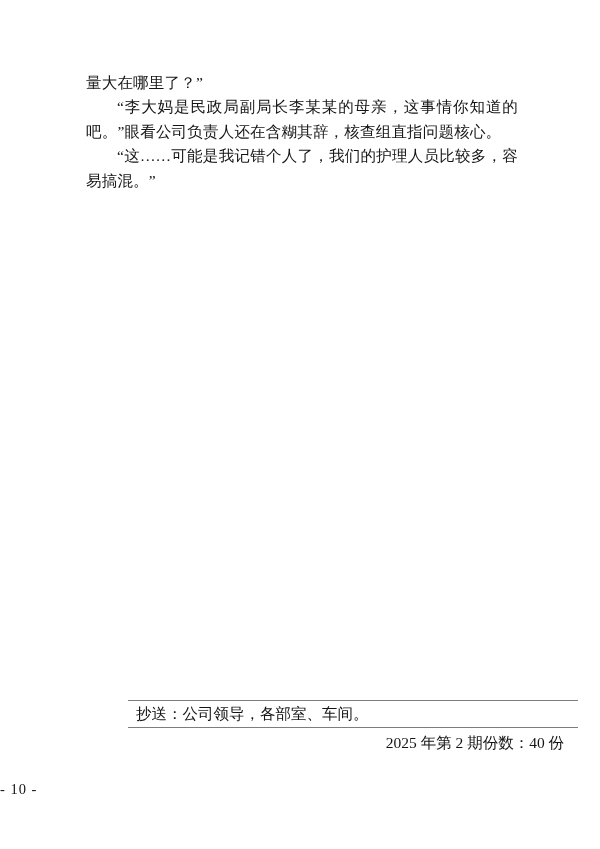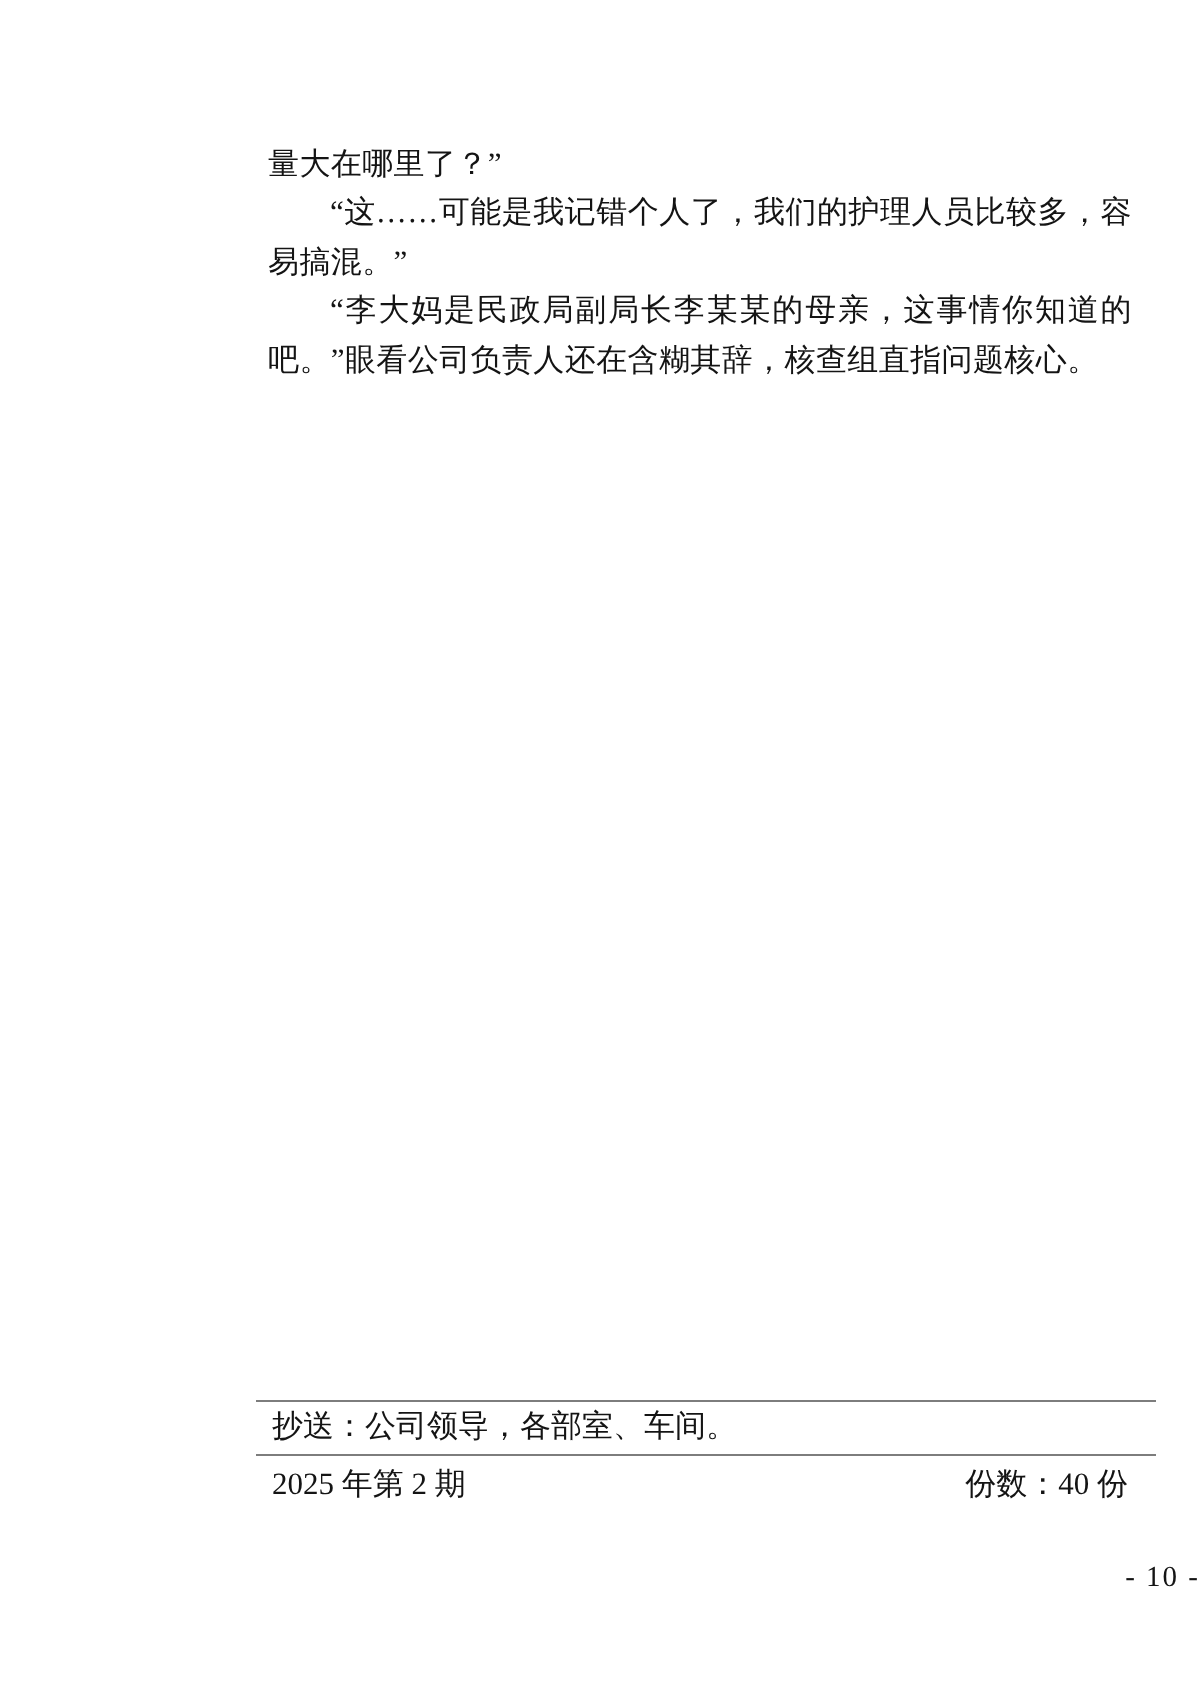--- a/index.html
+++ b/index.html
@@ -22,21 +22,20 @@
   }
   .body-text {
     position: absolute;
     left: 86px;
     top: 71px;
     width: 432px;
     font-size: 15.5px;
     line-height: 24.4px;
     text-align: justify;
     letter-spacing: 0.2px;
-    margin-left: 48px;
   }
   .para {
     margin: 0;
     text-indent: 2em;
   }
   .para.no-indent {
     text-indent: 0;
   }
   .footer {
     position: absolute;
@@ -51,43 +50,43 @@
     border-top: 1.5px solid #7d7d7d;
     margin: 0;
     width: 100%;
   }
   .cc-row {
     padding: 4px 0 4px 8px;
     line-height: 18px;
   }
   .issue-row {
     display: flex;
-    justify-content: space-between;
+    justify-content: flex-end;
     padding: 6px 14px 0 8px;
     line-height: 18px;
   }
   .page-number {
     position: absolute;
     top: 781px;
     left: 0;
     width: 600px;
-    text-align: right;
+    text-align: left;
     font-size: 14.5px;
     letter-spacing: 1px;
   }
 </style>
 </head>
 <body>
 
 <div class="page">
 
   <div class="body-text">
     <p class="para no-indent">量大在哪里了？”</p>
+    <p class="para">“李大妈是民政局副局长李某某的母亲，这事情你知道的吧。”眼看公司负责人还在含糊其辞，核查组直指问题核心。</p>
     <p class="para">“这……可能是我记错个人了，我们的护理人员比较多，容易搞混。”</p>
-    <p class="para">“李大妈是民政局副局长李某某的母亲，这事情你知道的吧。”眼看公司负责人还在含糊其辞，核查组直指问题核心。</p>
   </div>
 
   <div class="footer">
     <hr class="rule">
     <div class="cc-row">抄送：公司领导，各部室、车间。</div>
     <hr class="rule">
     <div class="issue-row">
       <span>2025 年第 2 期</span>
       <span>份数：40 份</span>
     </div>

